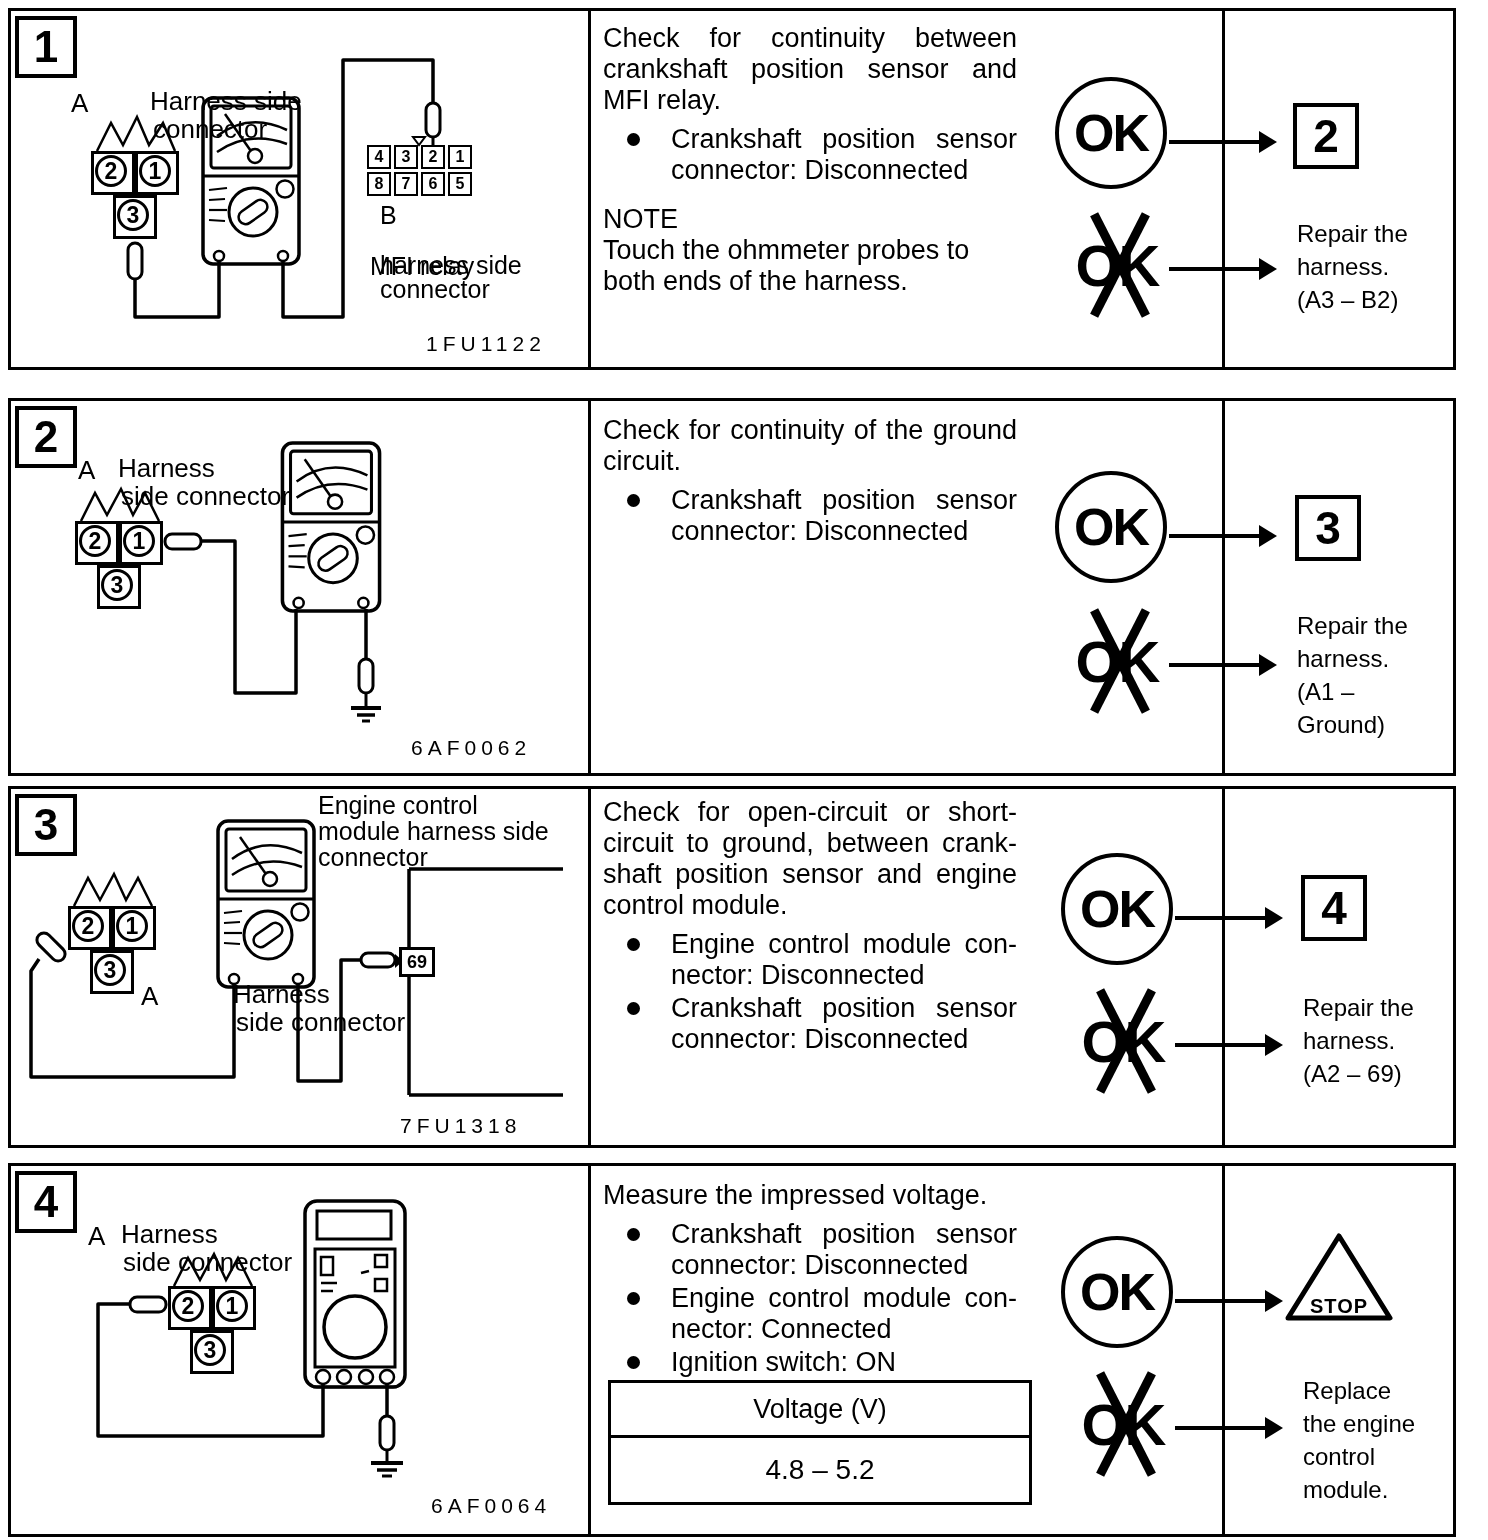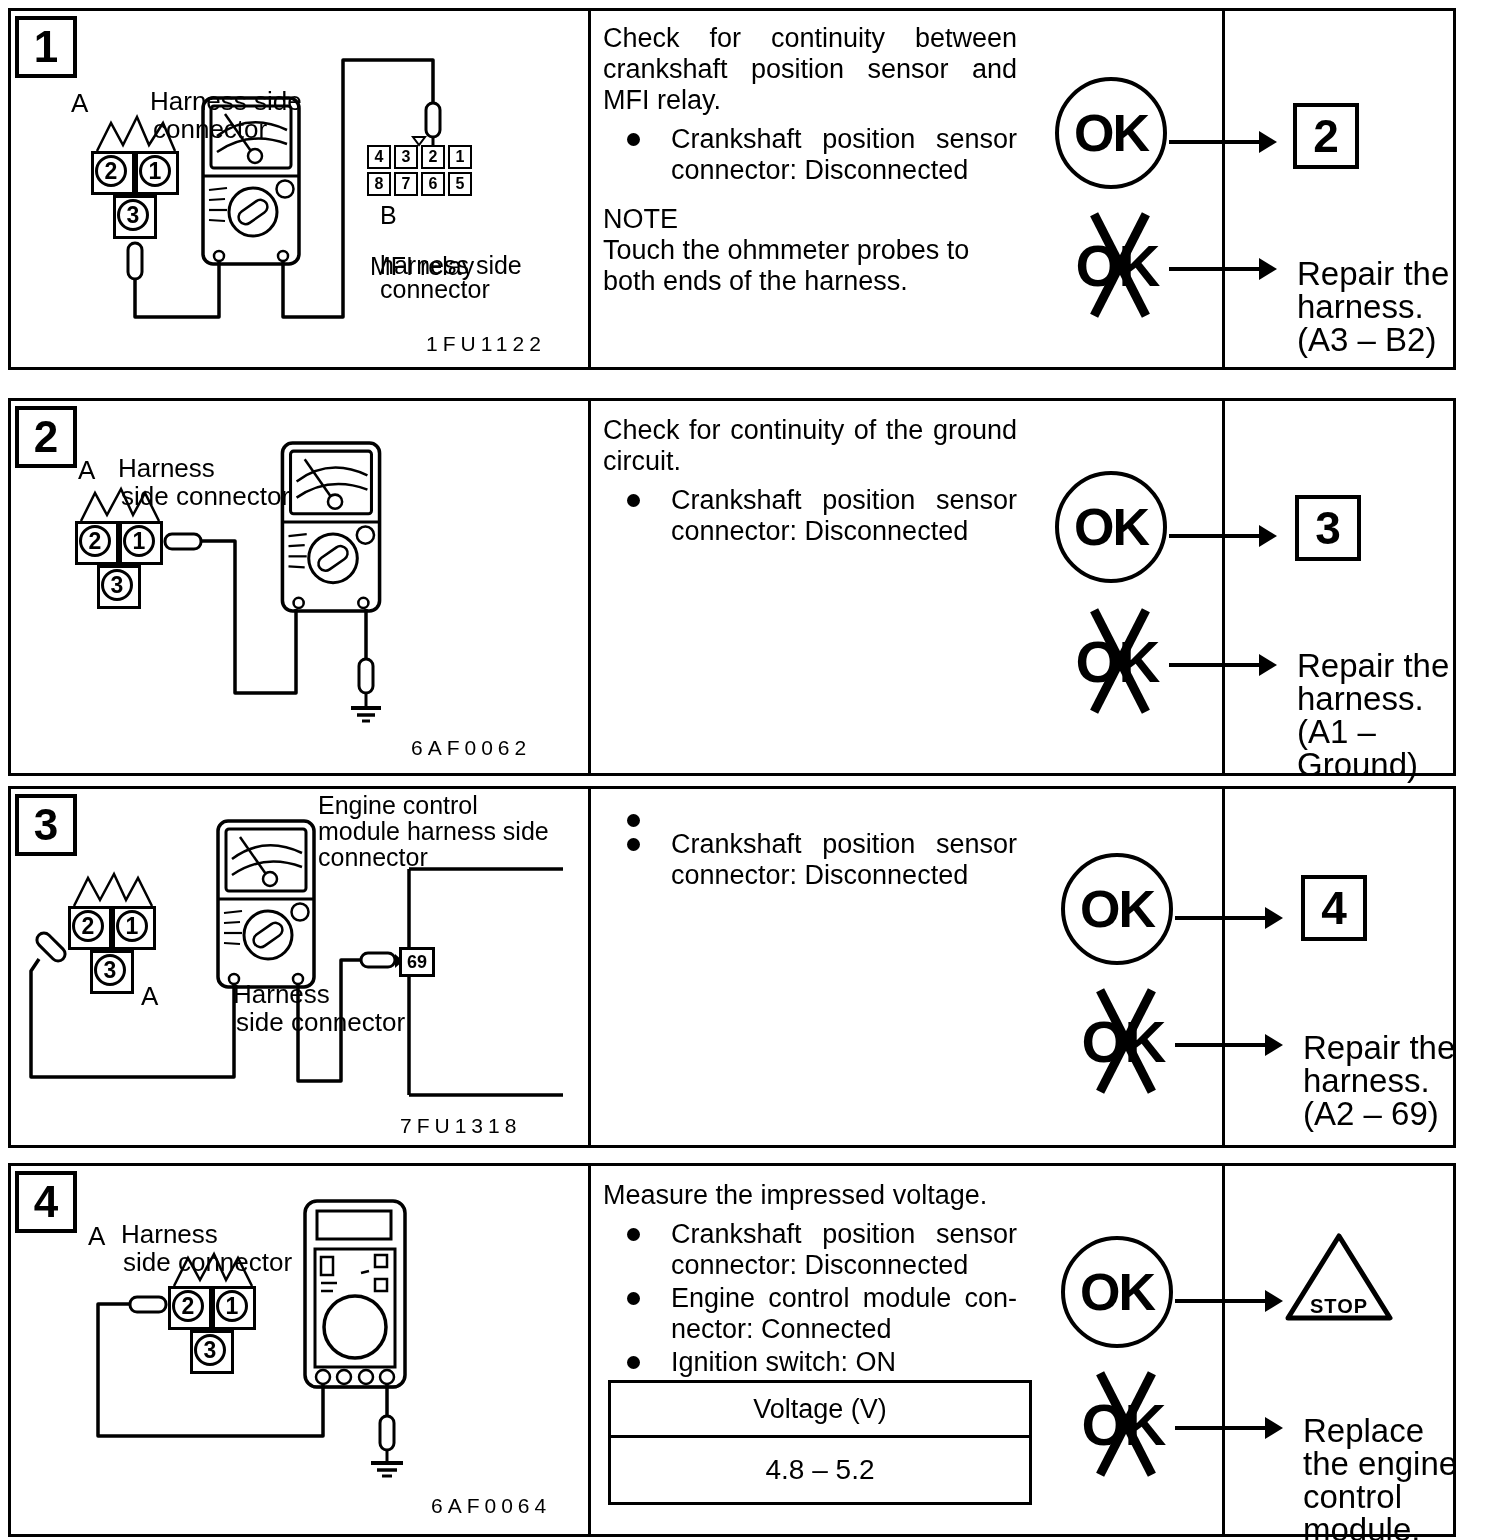--- a/index.html
+++ b/index.html
@@ -32,21 +32,21 @@
   .ng-badge{position:absolute;width:128px;height:84px;display:flex;align-items:center;justify-content:center;
             font-size:58px;font-weight:bold;letter-spacing:-2px;}
   .ng-badge::before,.ng-badge::after{content:"";position:absolute;left:52%;top:50%;width:9px;height:114px;background:#000;}
   .ng-badge::before{transform:translate(-50%,-50%) rotate(27deg);}
   .ng-badge::after{transform:translate(-50%,-50%) rotate(-27deg);}
   .arrow{position:absolute;width:92px;height:4px;background:#000;}
   .arrow::after{content:"";position:absolute;right:-16px;top:-9px;width:0;height:0;
                 border-left:18px solid #000;border-top:11px solid transparent;border-bottom:11px solid transparent;}
   .result-box{position:absolute;width:66px;height:66px;border:4px solid #000;background:#fff;display:flex;align-items:center;justify-content:center;
               font-size:46px;font-weight:bold;box-sizing:border-box;}
-  .result-text{position:absolute;width:160px;font-size:33px;line-height:33px;margin-top:40px;}
+  .result-text{position:absolute;width:160px;font-size:24px;line-height:33px;}
   .stop{position:absolute;width:112px;height:94px;}
   .stop .stop-label{position:absolute;left:0;right:0;bottom:6px;text-align:center;font-size:20px;font-weight:bold;letter-spacing:1px;}
   .vtable{position:absolute;left:597px;width:424px;border:3px solid #000;background:#fff;box-sizing:border-box;}
   .vt-h{height:52px;border-bottom:3px solid #000;display:flex;align-items:center;justify-content:center;font-size:27px;}
   .vt-v{height:64px;display:flex;align-items:center;justify-content:center;font-size:28px;}
   svg .wire{fill:none;stroke:#000;stroke-width:3.5;stroke-linejoin:round;}
   svg .thin{fill:none;stroke:#000;stroke-width:2.5;}
   svg .cap{fill:#fff;stroke:#000;stroke-width:3;}
 </style>
 </head>
@@ -312,25 +312,27 @@
   <div class="box69" style="left:388px;top:158px;">
       <span>69</span>
     </div>
 
   <span class="dlabel" style="left:130px;top:193px;">A</span>
   <span class="dlabel" style="left:222px;top:191px;">Harness</span>
   <span class="dlabel" style="left:225px;top:219px;">side connector</span>
   <span class="figcode" style="left:389px;top:325px;">7FU1318</span>
 
   <div class="instr" style="top:8px;">
+    <div class="para">Check for open-circuit or short-circuit to ground, between crank-shaft position sensor and engine control module.</div>
     <div class="blist">
       <div class="bitem">
           <span class="dot">
             <i></i>
           </span>
+          <span class="btxt">Engine control module con-nector: Disconnected</span>
         </div>
       <div class="bitem">
           <span class="dot">
             <i></i>
           </span>
           <span class="btxt">Crankshaft position sensor connector: Disconnected</span>
         </div>
     </div>
   </div>
 

